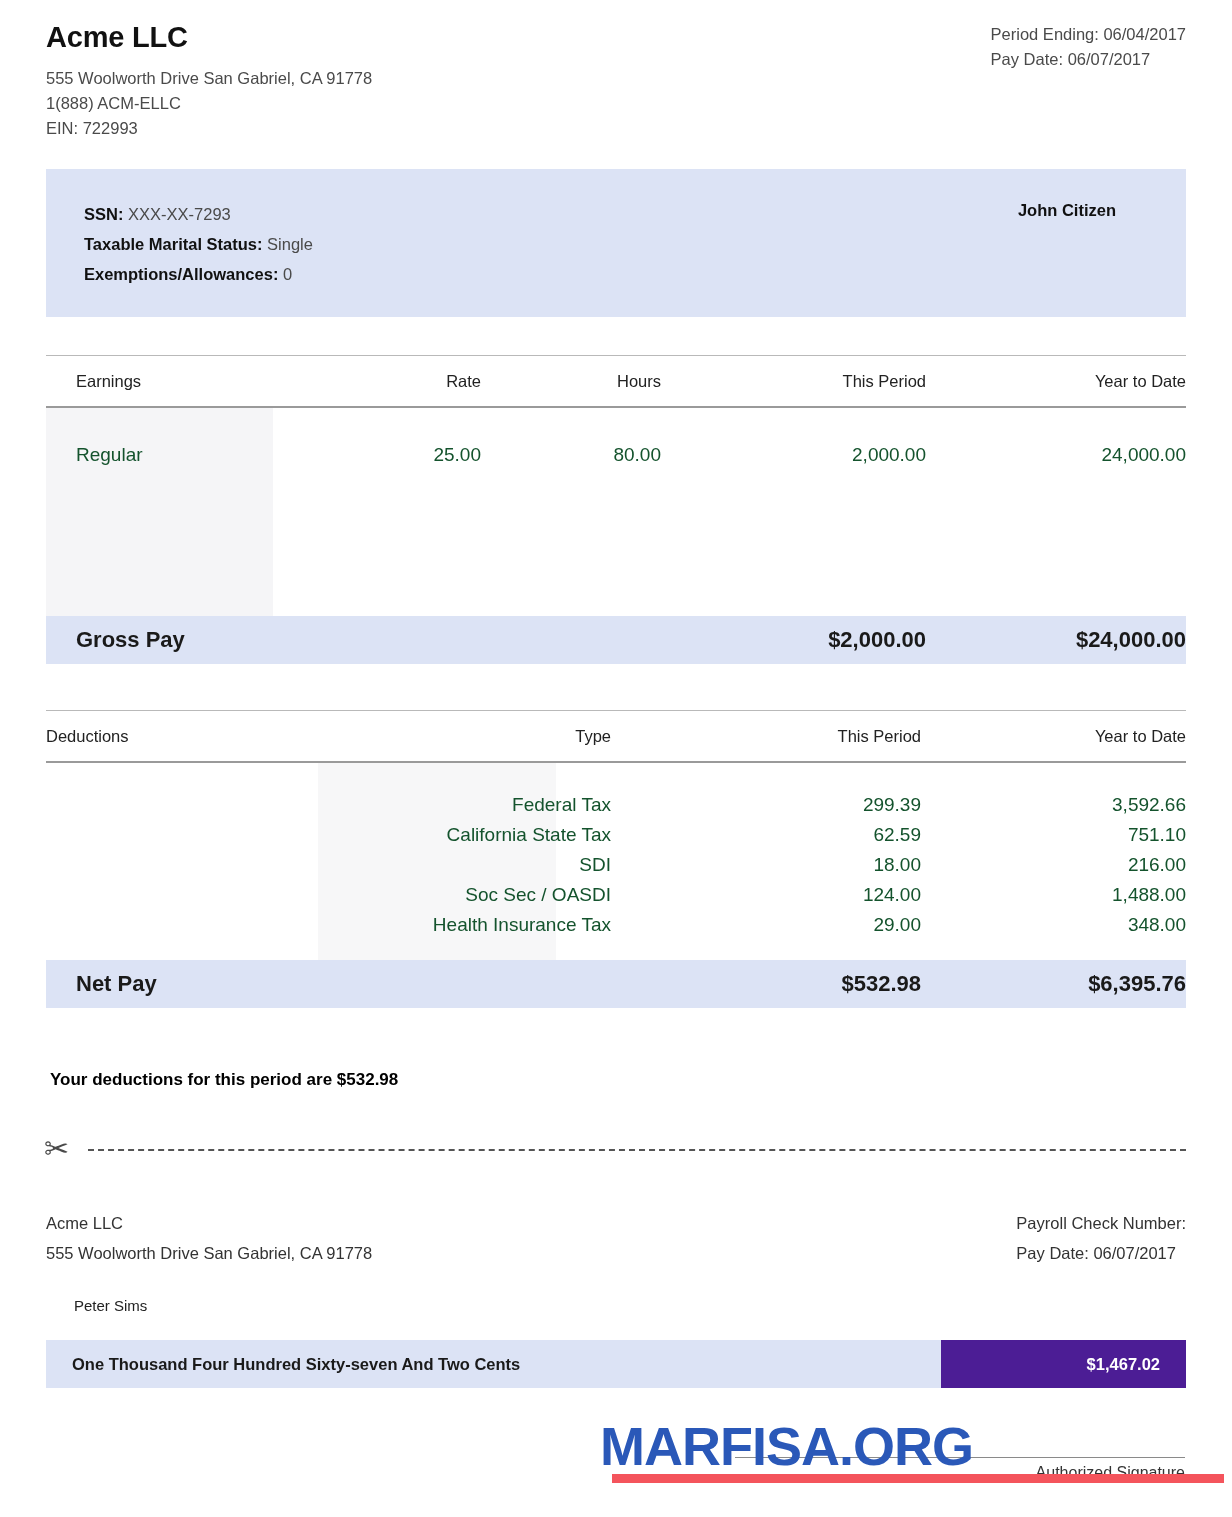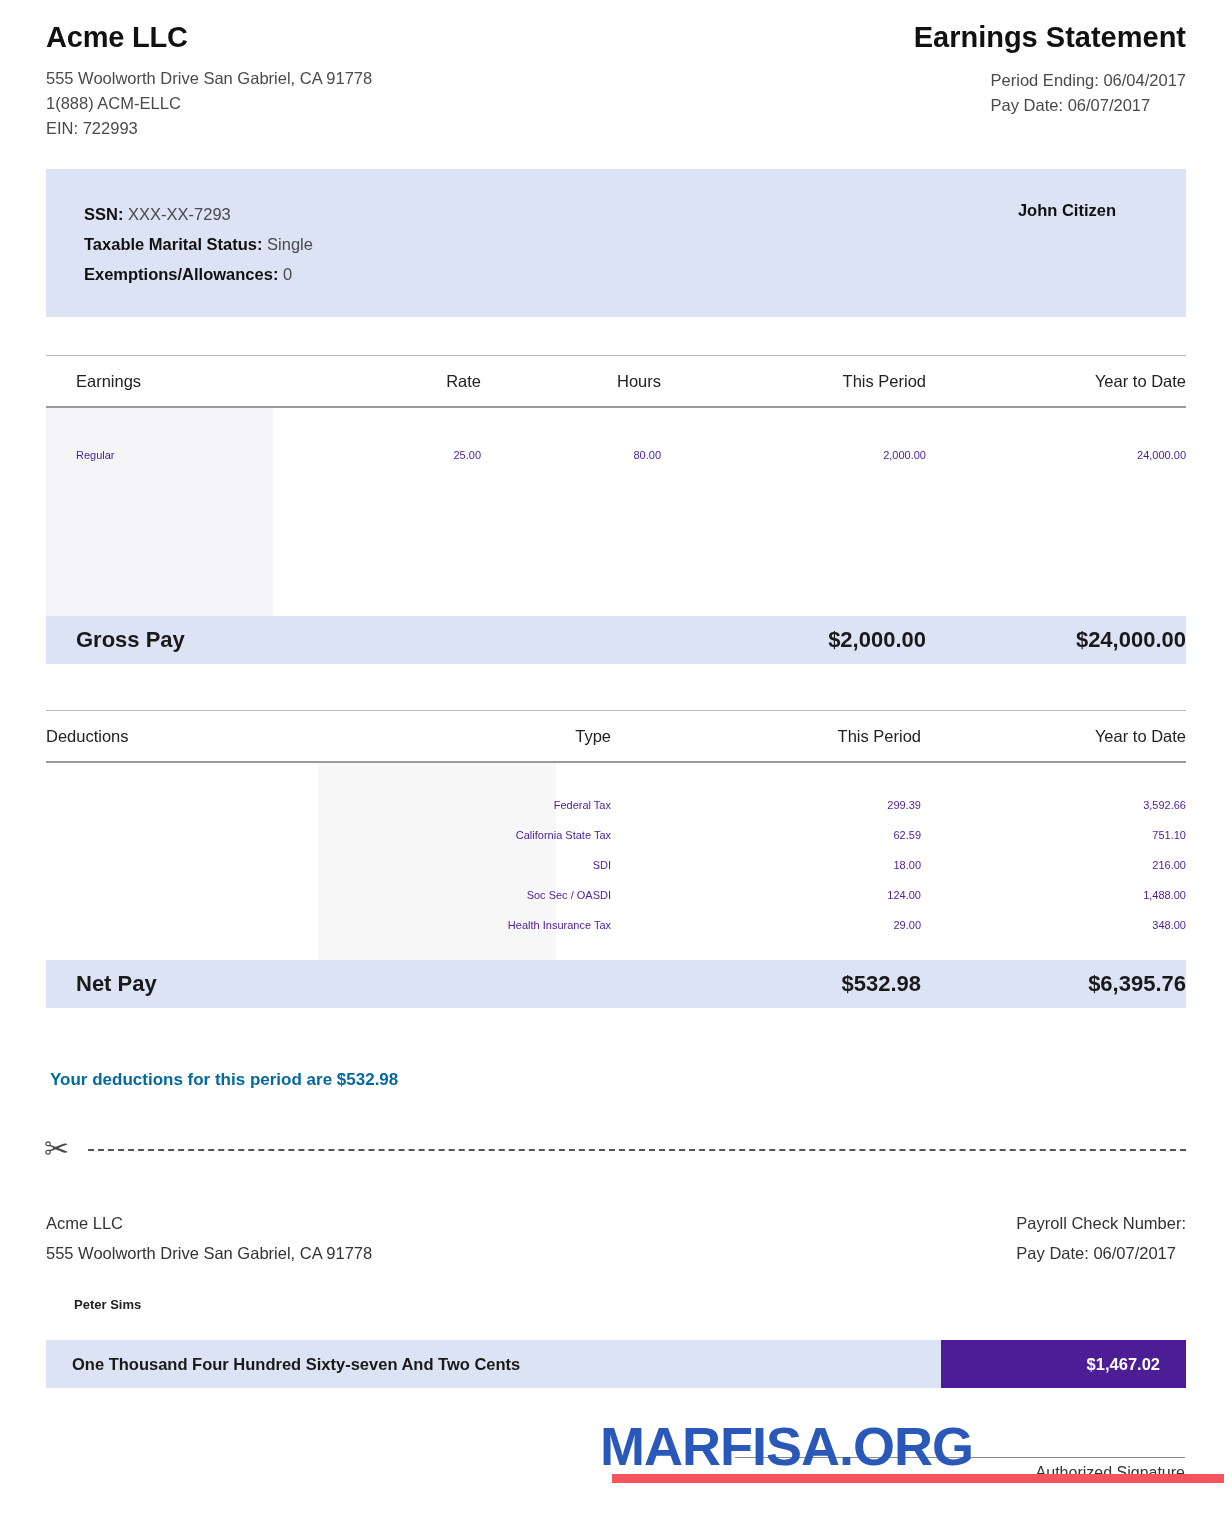--- a/index.html
+++ b/index.html
@@ -123,22 +123,22 @@
     font-weight: normal;
     color: #222222;
     white-space: nowrap;
   }
   .row {
     display: flex;
     align-items: center;
     height: 30px;
   }
   .td {
-    font-size: 11px;
-    color: #4c1d95;
+    font-size: 19px;
+    color: #14532d;
     white-space: nowrap;
   }
 
   
   .c-name  { width: 290px; padding-left: 30px; box-sizing: border-box; text-align: left; }
   .c-rate  { width: 145px; text-align: right; }
   .c-hours { width: 180px; text-align: right; }
   .c-tp    { width: 265px; text-align: right; }
   .c-ytd   { width: 260px; text-align: right; }
 
@@ -193,21 +193,21 @@
     font-weight: bold;
     color: #1a1a1a;
   }
 
   .note {
     position: absolute;
     left: 50px;
     top: 1070px;
     font-size: 17px;
     font-weight: bold;
-    color: #0369a1;
+    color: #000000;
   }
 
   
   .cut {
     position: absolute;
     left: 44px;
     top: 1132px;
     width: 1142px;
     height: 40px;
   }
@@ -240,22 +240,22 @@
     font-size: 16.5px;
     color: #333333;
     line-height: 30px;
     white-space: nowrap;
   }
   .stub-right { text-align: left; }
   .payee {
     position: absolute;
     left: 74px;
     top: 1297px;
-    font-size: 13px;
-    font-weight: bold;
+    font-size: 15px;
+    font-weight: normal;
     color: #222222;
   }
 
   .amt-band {
     position: absolute;
     left: 46px;
     top: 1340px;
     width: 1140px;
     height: 48px;
     background: #dce3f5;
@@ -338,21 +338,20 @@
   <div class="sheet">
 
     <div class="header">
       <div class="head-left">
         <div class="co-name">Acme LLC</div>
         <div class="co-line">555 Woolworth Drive San Gabriel, CA 91778</div>
         <div class="co-line">1(888) ACM-ELLC</div>
         <div class="co-line">EIN: 722993</div>
       </div>
       <div class="head-right">
-        <div class="doc-title">Earnings Statement</div>
         <div class="meta-block">
           <div class="meta-line">Period Ending: 06/04/2017</div>
           <div class="meta-line">Pay Date: 06/07/2017</div>
         </div>
       </div>
     </div>
 
     <div class="emp-band">
       <div class="emp-left">
         <div class="emp-row">

